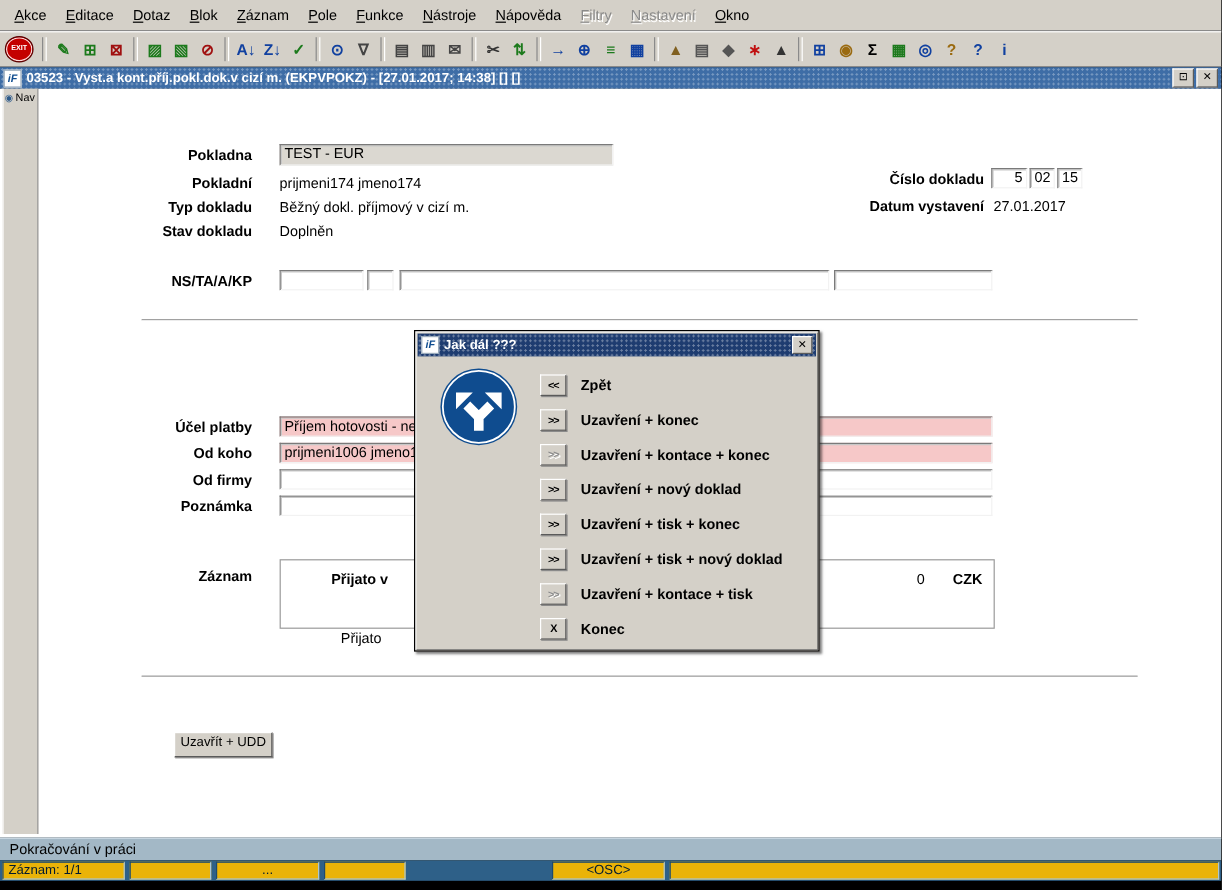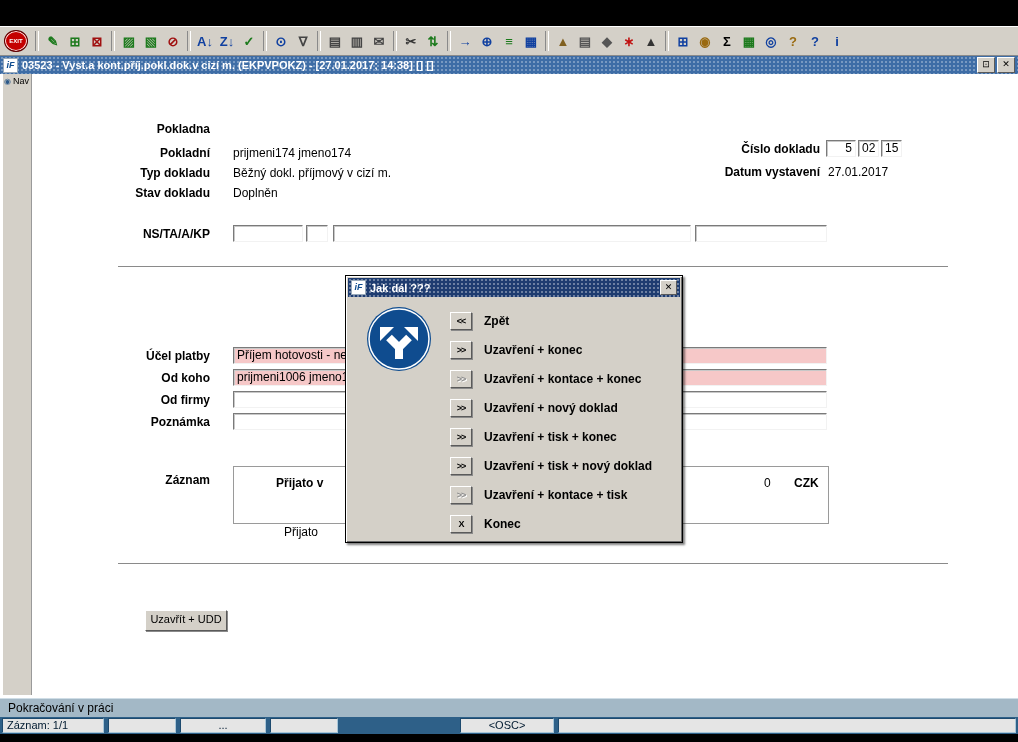--- a/index.html
+++ b/index.html
@@ -67,30 +67,44 @@
             border-color:#fff #5a5a5a #5a5a5a #fff;box-shadow:1px 1px 0 #8a8a8a;
             font-size:9px;font-weight:bold;letter-spacing:-1px;display:flex;align-items:center;justify-content:center;cursor:default;}
   .mini-disabled{color:#8c8c8c;text-shadow:1px 1px 0 #fff;}
   .dlg-label{font-weight:bold;font-size:12px;white-space:nowrap;}
 
   
   .status1{position:absolute;top:698px;left:0;width:1018px;height:19px;background:#a3b8c6;
            border-top:1px solid #cfdde6;color:#000;line-height:19px;padding-left:8px;box-sizing:border-box;}
   .status2{position:absolute;top:717px;left:0;width:1018px;height:17px;background:#2e6088;
            display:flex;align-items:center;gap:4px;padding:0 2px;box-sizing:border-box;}
-  .scell{background:#e5e5e5;border:1px solid;border-color:#1d4a6e #a8c6d8 #a8c6d8 #1d4a6e;
+  .scell{background:#eab308;border:1px solid;border-color:#1d4a6e #a8c6d8 #a8c6d8 #1d4a6e;
          color:#001a30;font-size:11px;line-height:13px;height:13px;padding:0 4px;box-sizing:content-box;
          white-space:nowrap;overflow:hidden;}
   .scenter{text-align:center;}
 </style>
 </head>
 <body>
 
 <div id="app">
 
+  <div class="menubar">
+      <div class="menu-item">Akce</div>
+      <div class="menu-item">Editace</div>
+      <div class="menu-item">Dotaz</div>
+      <div class="menu-item">Blok</div>
+      <div class="menu-item">Záznam</div>
+      <div class="menu-item">Pole</div>
+      <div class="menu-item">Funkce</div>
+      <div class="menu-item">Nástroje</div>
+      <div class="menu-item">Nápověda</div>
+      <div class="menu-item menu-disabled">Filtry</div>
+      <div class="menu-item menu-disabled">Nastavení</div>
+      <div class="menu-item">Okno</div>
+    </div>
 
   <div class="toolbar">
     <div class="exit-btn">EXIT</div>
     <div class="tb-sep"></div>
     <div style="display:flex;align-items:center;">
         <div class="tb-icon" style="color: rgb(28, 122, 28);">✎</div>
         <div class="tb-icon" style="color: rgb(28, 122, 28);">⊞</div>
         <div class="tb-icon" style="color: rgb(160, 16, 16);">⊠</div>
         <div class="tb-sep"></div>
         <div class="tb-icon" style="color: rgb(28, 122, 28);">▨</div>
@@ -147,20 +161,21 @@
         <span class="nav-dot">◉</span>
         <span>Nav</span>
       </div>
     </div>
 
     <div class="flabel" style="left:60px;top:48px;">Pokladna</div>
     <div class="flabel" style="left:60px;top:72px;">Pokladní</div>
     <div class="flabel" style="left:60px;top:92px;">Typ dokladu</div>
     <div class="flabel" style="left:60px;top:112px;">Stav dokladu</div>
 
+    <div class="field gray-field" style="left:233px;top:46px;width:278px;height:18px;">TEST - EUR</div>
     <div class="fvalue" style="left:233px;top:72px;">prijmeni174 jmeno174</div>
     <div class="fvalue" style="left:233px;top:92px;">Běžný dokl. příjmový v cizí m.</div>
     <div class="fvalue" style="left:233px;top:112px;">Doplněn</div>
 
     <div class="flabel" style="left:690px;top:68px;width:130px;">Číslo dokladu</div>
     <div class="field num" style="left:826px;top:66px;width:30px;height:17px;">5</div>
     <div class="field num" style="left:858px;top:66px;width:21px;height:17px;">02</div>
     <div class="field num" style="left:881px;top:66px;width:21px;height:17px;">15</div>
     <div class="flabel" style="left:690px;top:91px;width:130px;">Datum vystavení</div>
     <div class="fvalue" style="left:828px;top:91px;">27.01.2017</div>

